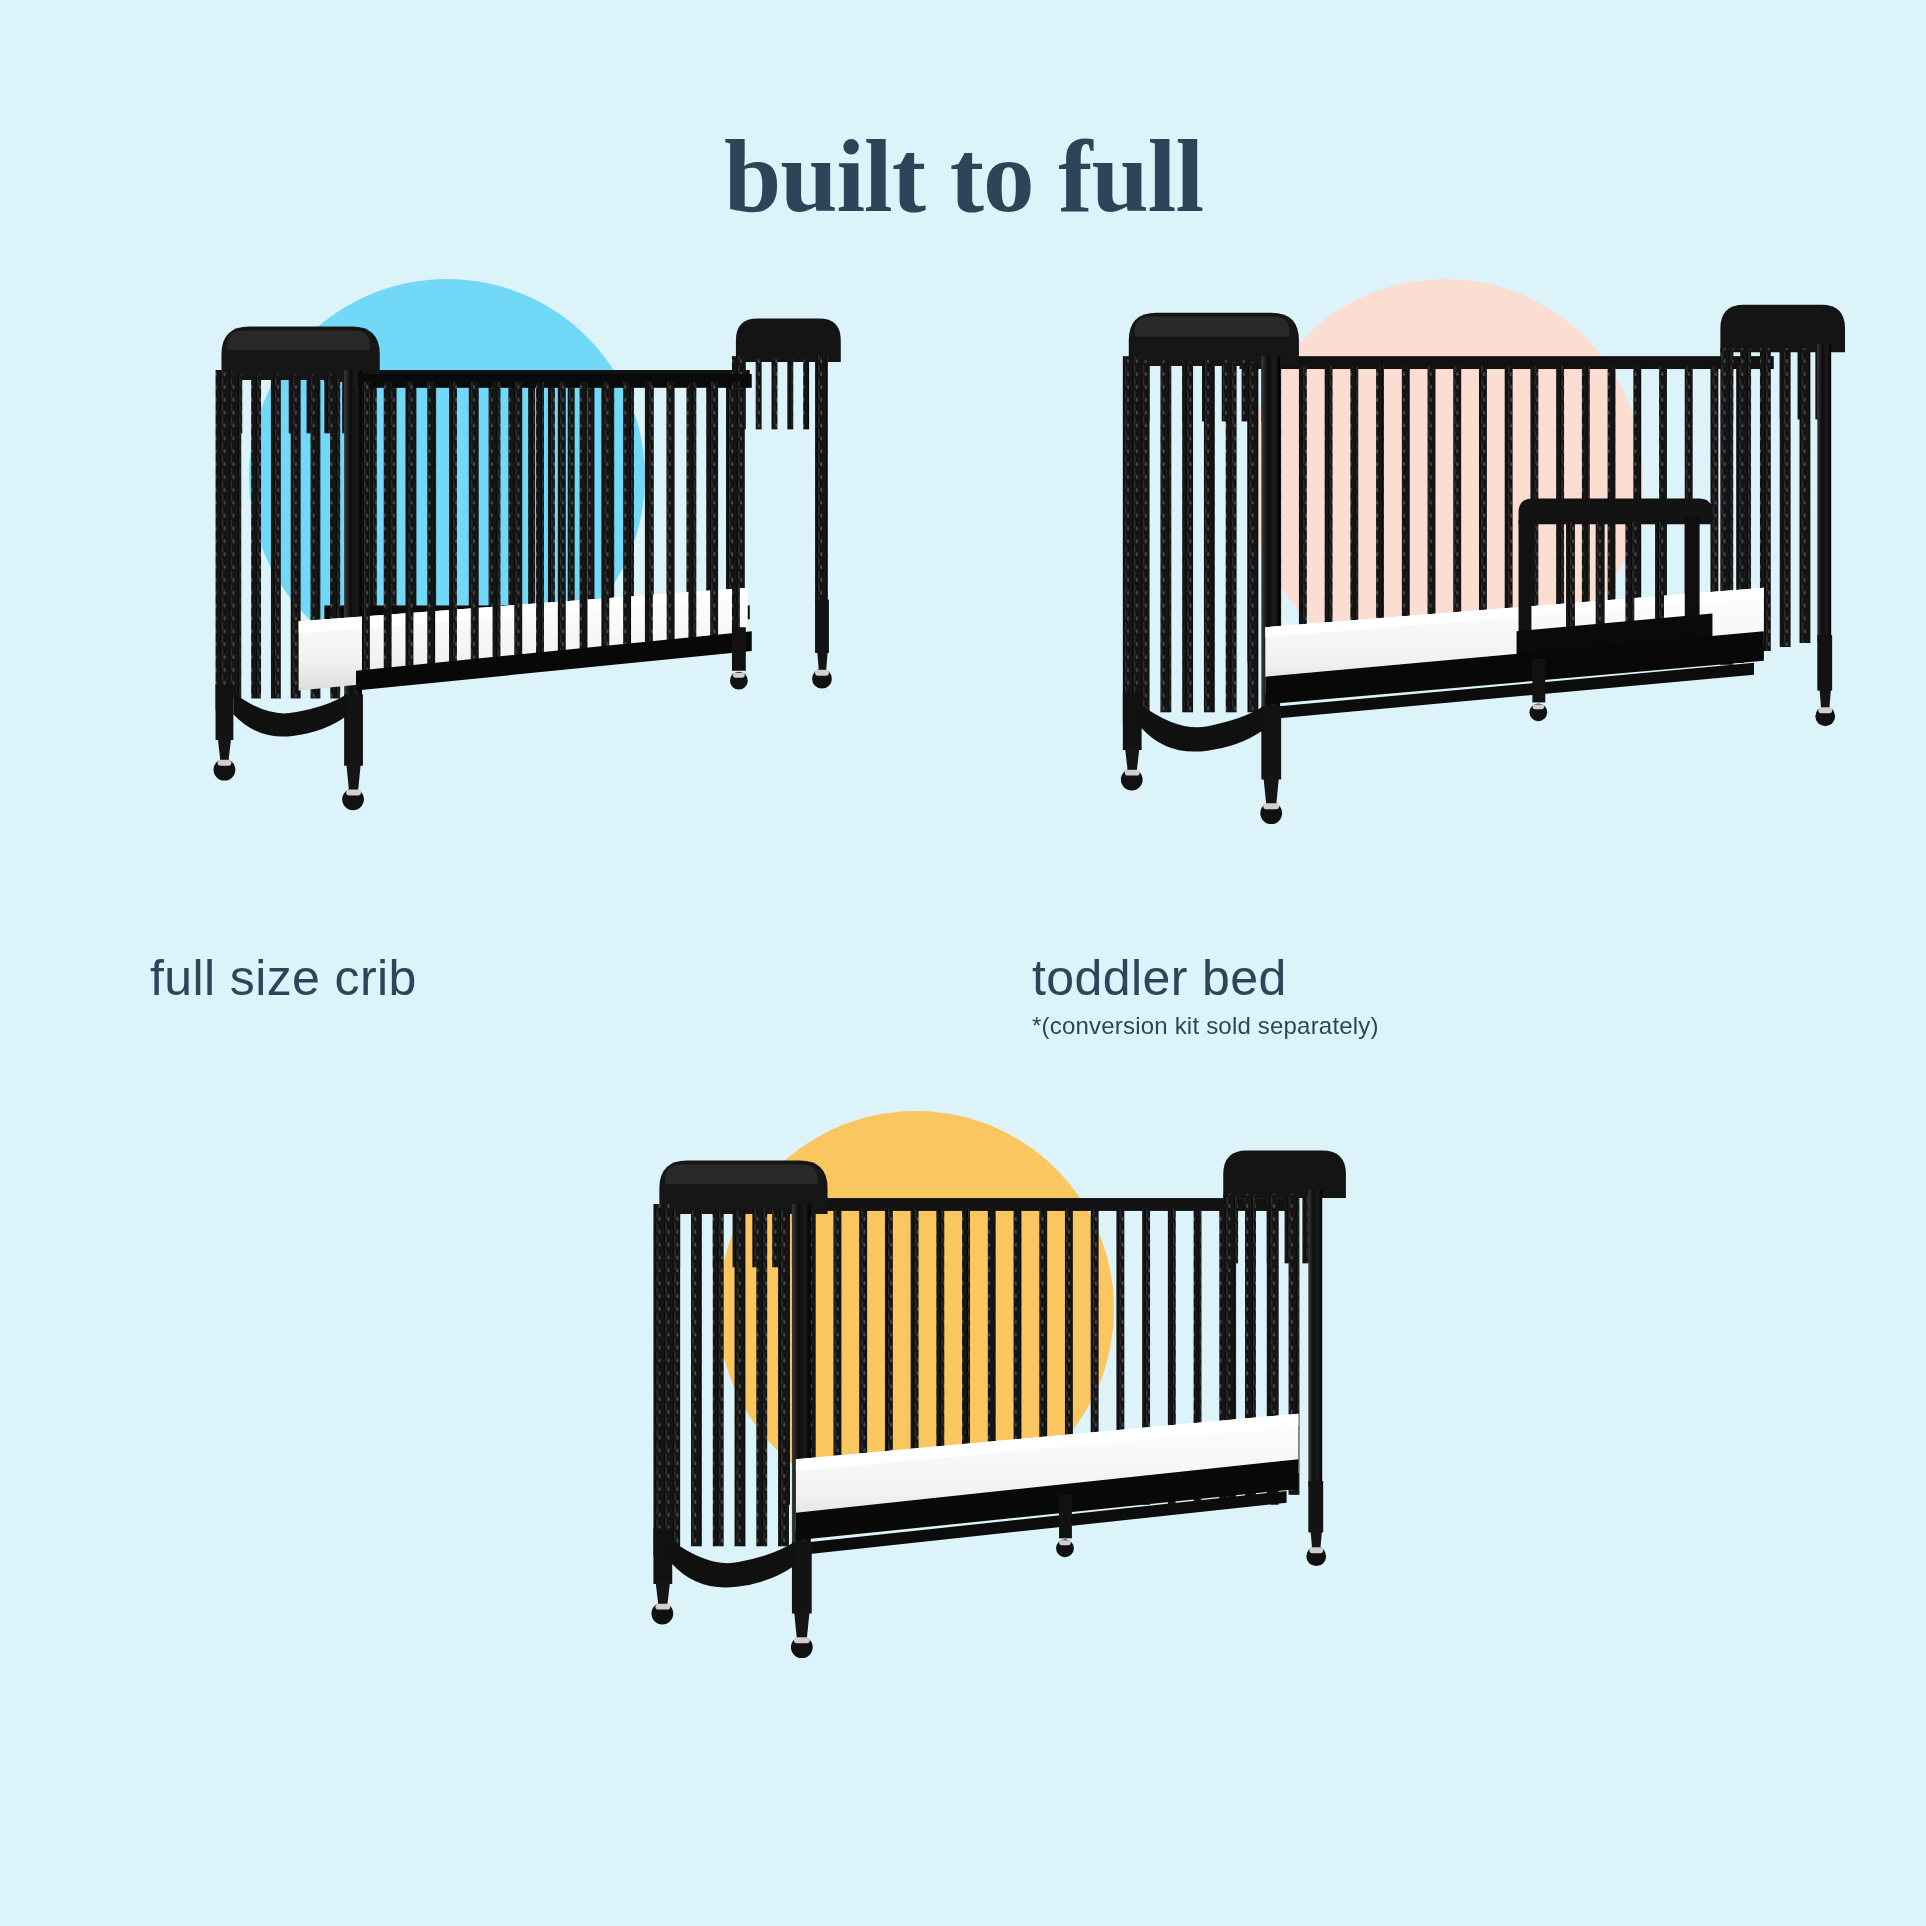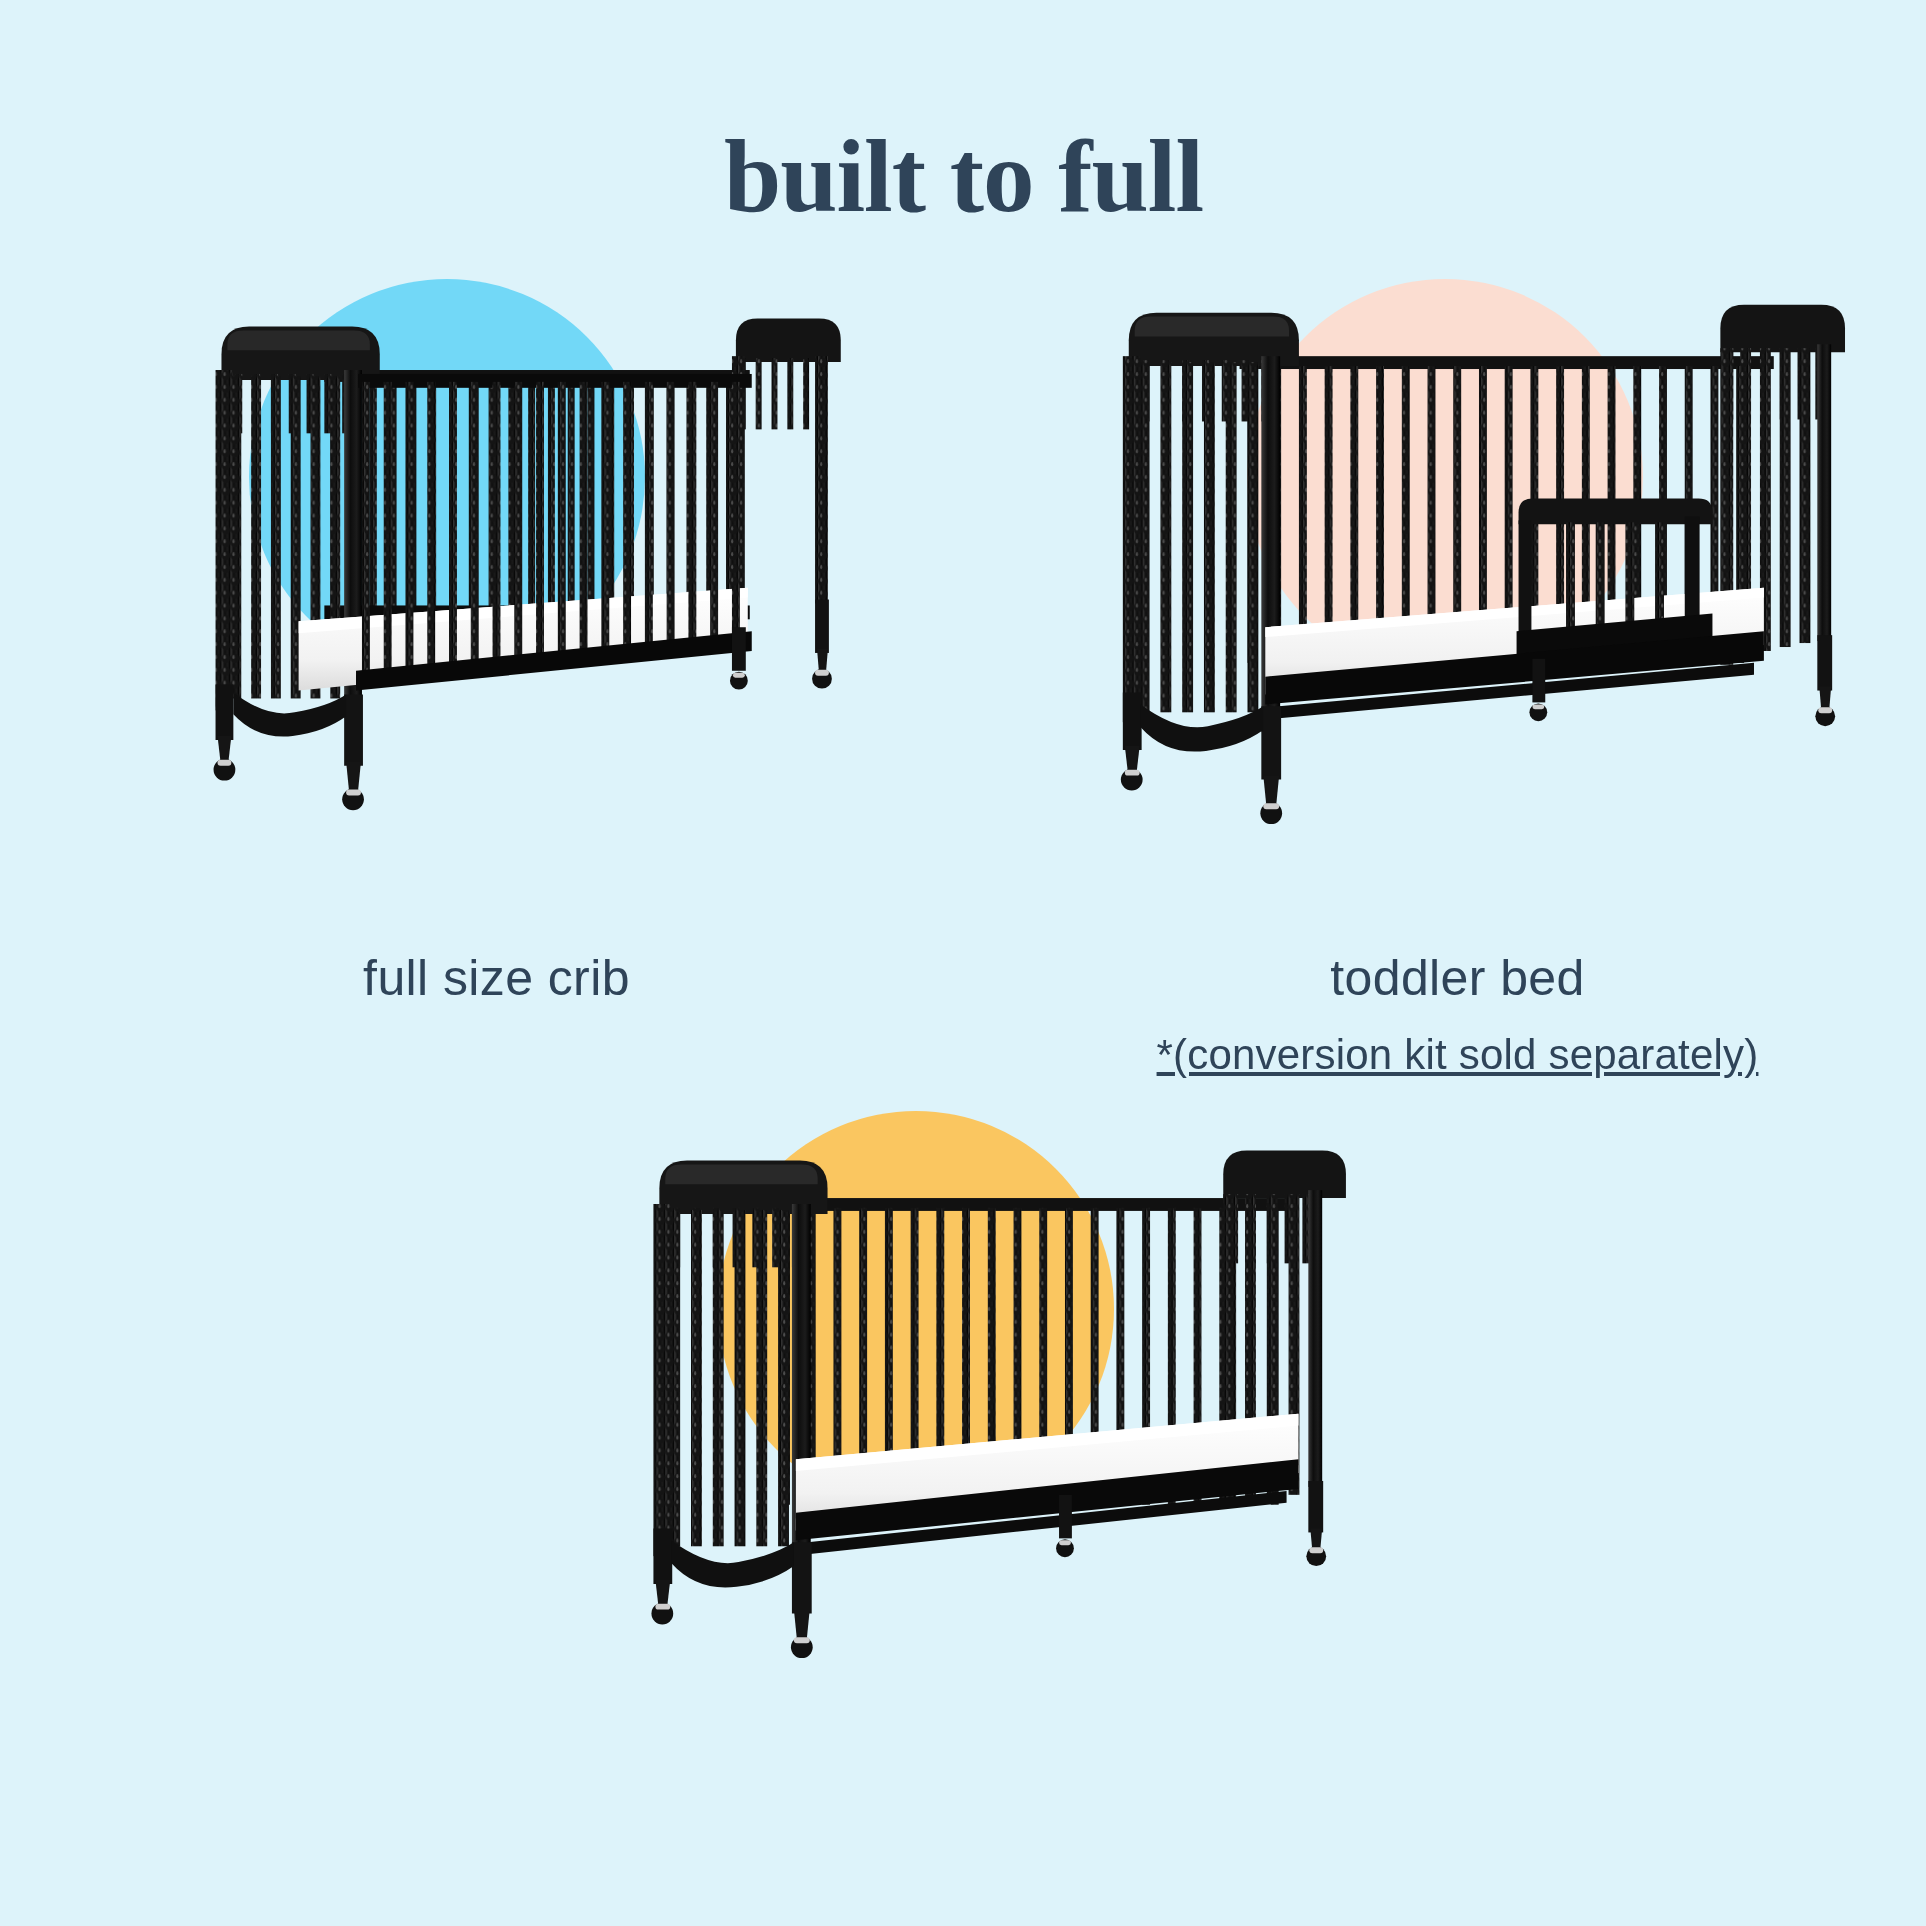--- a/index.html
+++ b/index.html
@@ -48,36 +48,35 @@
   .blob-yellow { left: 124px; top: 0px;   width: 396px; height: 396px; background: #fac660; }
 
   .art {
     position: absolute;
     left: 0; top: 0;
     width: 100%; height: 100%;
   }
 
   .caption {
     position: absolute;
-    text-align: center;
+    text-align: left;
     color: #2f4459;
     font-family: "Liberation Sans", sans-serif;
     font-weight: 300;
   }
   .caption-main {
     font-size: 50px;
     line-height: 1.12;
     letter-spacing: 0.4px;
   }
   .caption-sub {
-    font-size: 42px;
+    font-size: 24px;
     line-height: 1.2;
     letter-spacing: 0.2px;
-    margin-top: 24px;
-    text-decoration: underline;
+    margin-top: 6px;
   }
   .cap-crib { left: 150px;  top: 950px;  width: 693px; }
   .cap-tod  { left: 1032px; top: 950px;  width: 851px; }
   .cap-day  { left: 594px;  top: 1752px; width: 752px; }
 </style>
 </head>
 <body>
 
 <div class="page">
 

